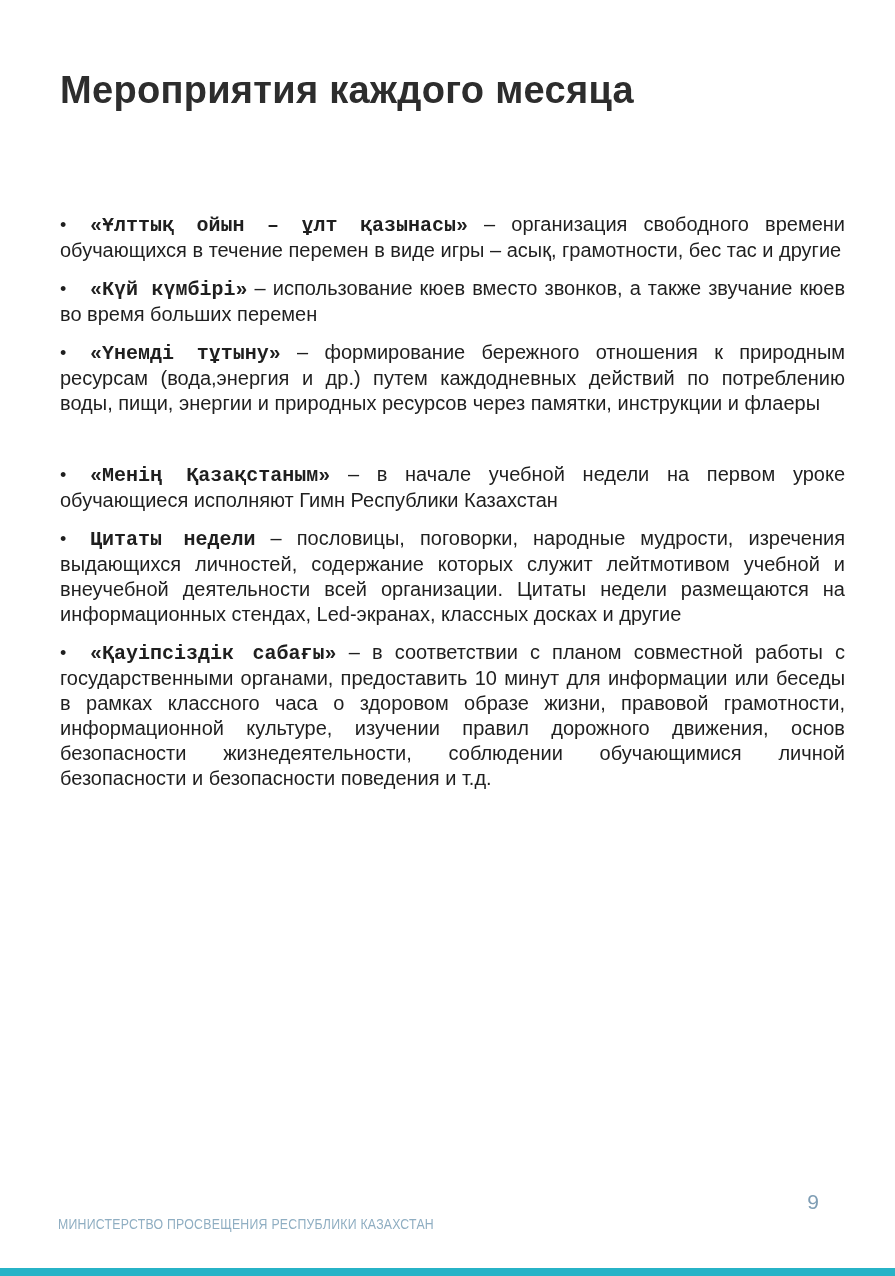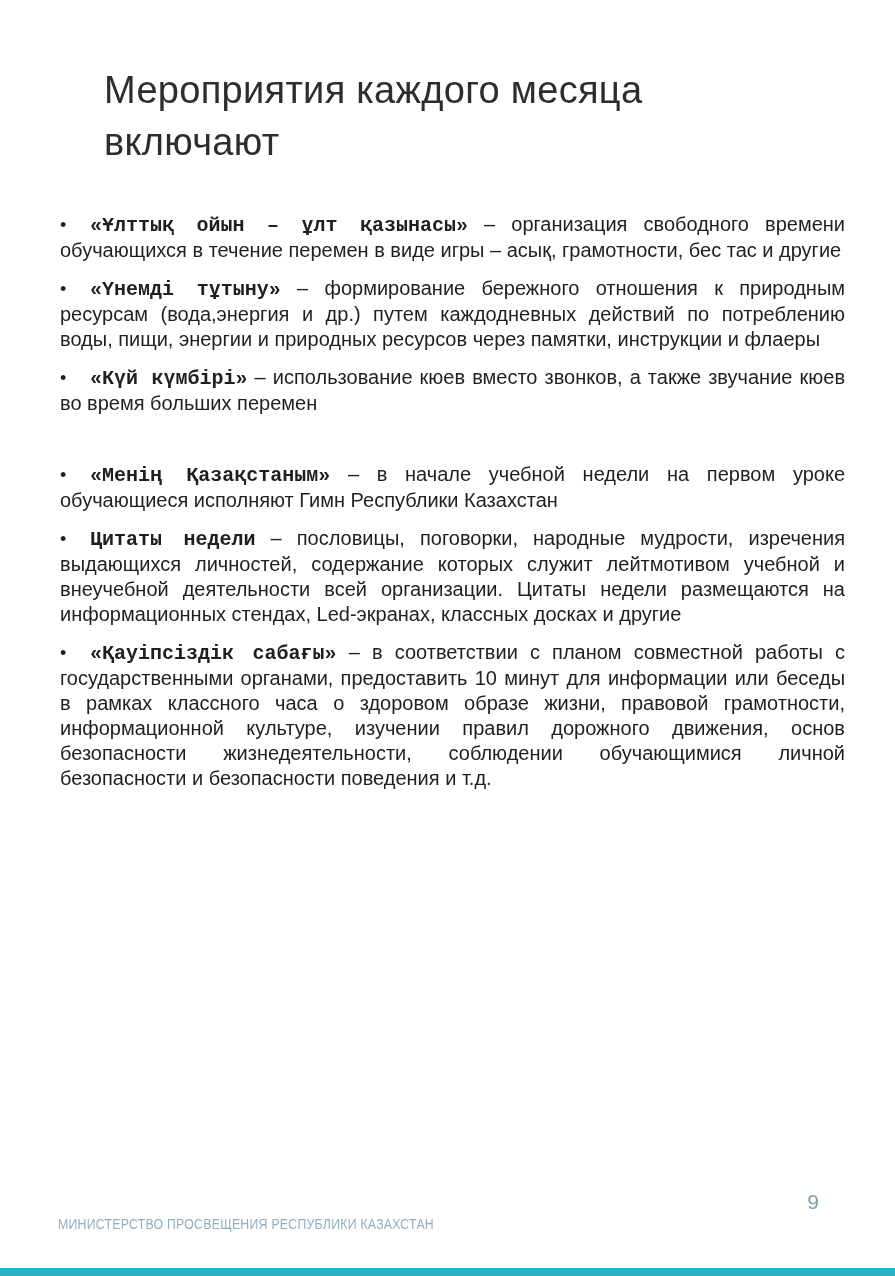--- a/index.html
+++ b/index.html
@@ -12,22 +12,22 @@
   *{margin:0;padding:0;box-sizing:border-box;}
   html,body{background:#ffffff;}
   body{
     width:895px;height:1276px;position:relative;overflow:hidden;
     font-family:"Liberation Sans","DejaVu Sans",sans-serif;
   }
   .page{position:absolute;inset:0;background:#ffffff;}
 
   .title{
     position:absolute;left:60px;top:64px;right:64px;
-    font-size:38px;line-height:52px;font-weight:400;
-    color:var(--title-text);letter-spacing:.3px;margin-left:44px;
+    font-size:38px;line-height:52px;font-weight:700;
+    color:var(--title-text);letter-spacing:.3px;
   }
   .title .tline{display:block;}
 
   .sections{position:absolute;left:60px;top:212px;right:50px;}
   .section{display:flex;align-items:flex-start;}
   .section + .section{margin-top:46px;}
   .label{
     flex:0 0 190px;width:190px;
     color:var(--accent);font-size:26px;font-weight:700;
     padding-top:1px;letter-spacing:.2px;
@@ -56,29 +56,28 @@
     background:var(--accent);
   }
 </style>
 </head>
 <body>
 
 <div class="page">
 
   <h1 class="title">
     <span class="tline">Мероприятия каждого месяца</span>
-    <span class="tline">включают</span>
   </h1>
 
   <div class="sections">
   <div class="section">
     <div class="items">
           <p class="item"><span class="bullet">•</span><span class="iname">«Ұлттық ойын – ұлт қазынасы»</span><span class="irest"> – организация свободного времени обучающихся в течение перемен в виде игры – асық, грамотности, бес тас и другие</span></p>
+          <p class="item"><span class="bullet">•</span><span class="iname">«Күй күмбірі»</span><span class="irest"> – использование кюев вместо звонков, а также звучание кюев во время больших перемен</span></p>
           <p class="item"><span class="bullet">•</span><span class="iname">«Үнемді тұтыну»</span><span class="irest"> – формирование бережного отношения к природным ресурсам (вода,энергия и др.) путем каждодневных действий по потреблению воды, пищи, энергии и природных ресурсов через памятки, инструкции и флаеры</span></p>
-          <p class="item"><span class="bullet">•</span><span class="iname">«Күй күмбірі»</span><span class="irest"> – использование кюев вместо звонков, а также звучание кюев во время больших перемен</span></p>
         </div>
   </div>
 
   <div class="section">
     <div class="items">
           <p class="item"><span class="bullet">•</span><span class="iname">«Менің Қазақстаным»</span><span class="irest"> – в начале учебной недели на первом уроке обучающиеся исполняют Гимн Республики Казахстан</span></p>
           <p class="item"><span class="bullet">•</span><span class="iname">Цитаты недели</span><span class="irest"> – пословицы, поговорки, народные мудрости, изречения выдающихся личностей, содержание которых служит лейтмотивом учебной и внеучебной деятельности всей организации. Цитаты недели размещаются на информационных стендах, Led-экранах, классных досках и другие</span></p>
           <p class="item"><span class="bullet">•</span><span class="iname">«Қауіпсіздік сабағы»</span><span class="irest"> – в соответствии с планом совместной работы с государственными органами, предоставить 10 минут для информации или беседы в рамках классного часа о здоровом образе жизни, правовой грамотности, информационной культуре, изучении правил дорожного движения, основ безопасности жизнедеятельности, соблюдении обучающимися личной безопасности и безопасности поведения и т.д.</span></p>
         </div>
   </div>

